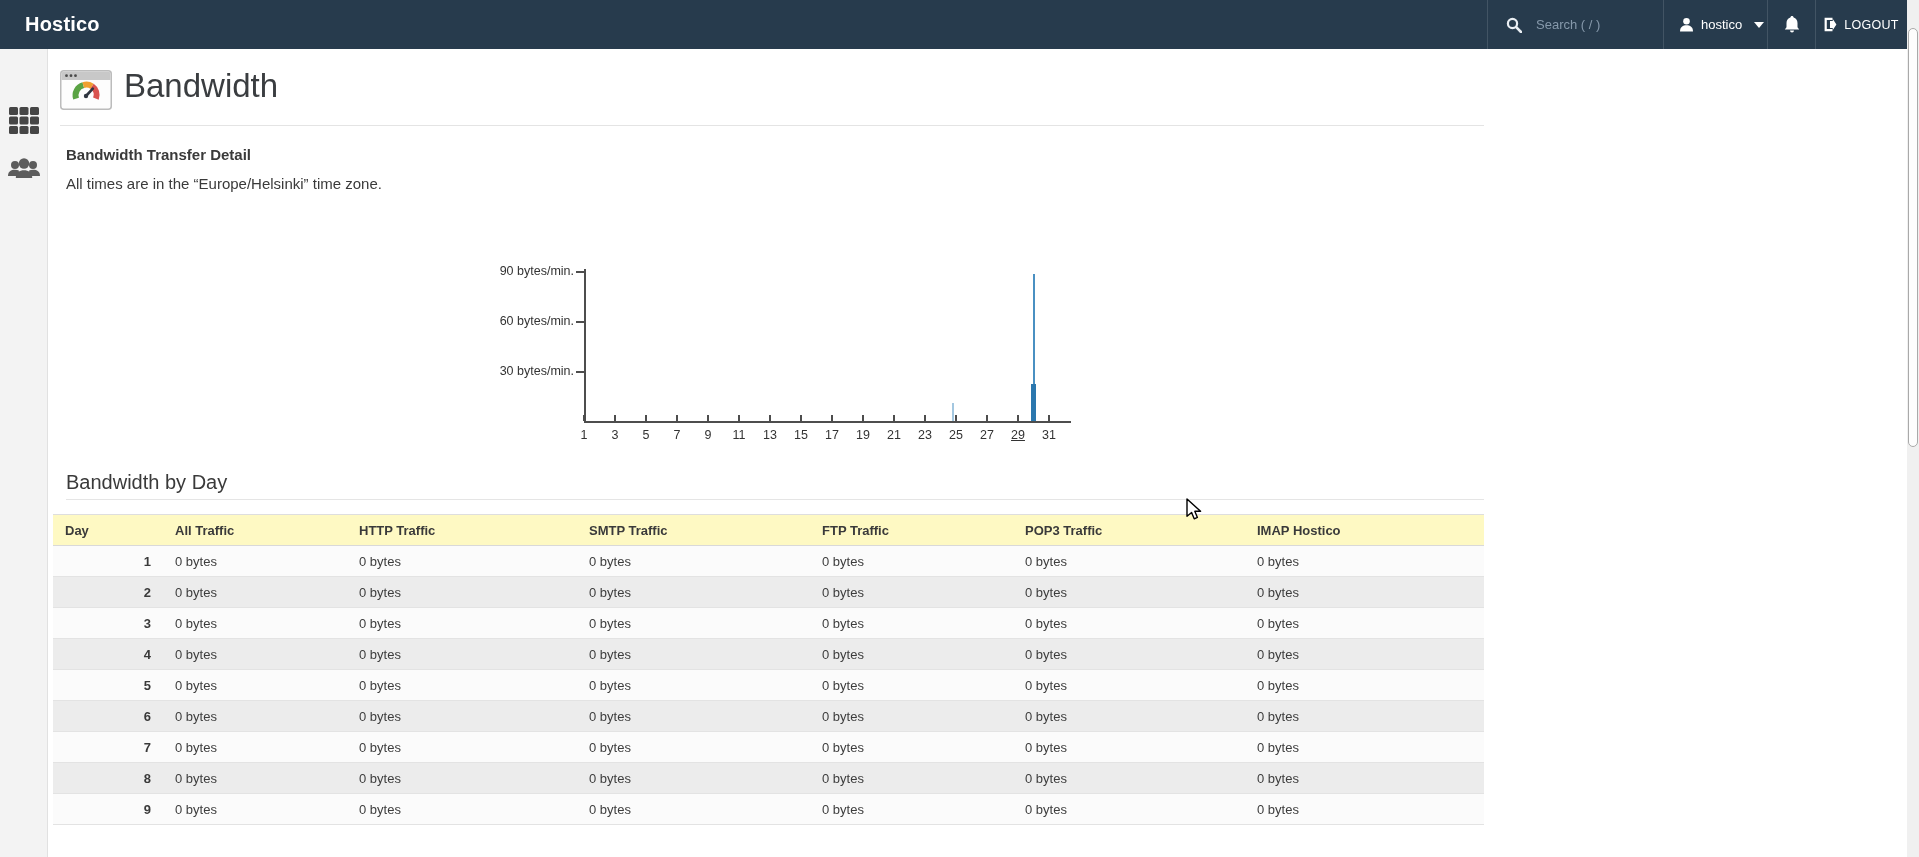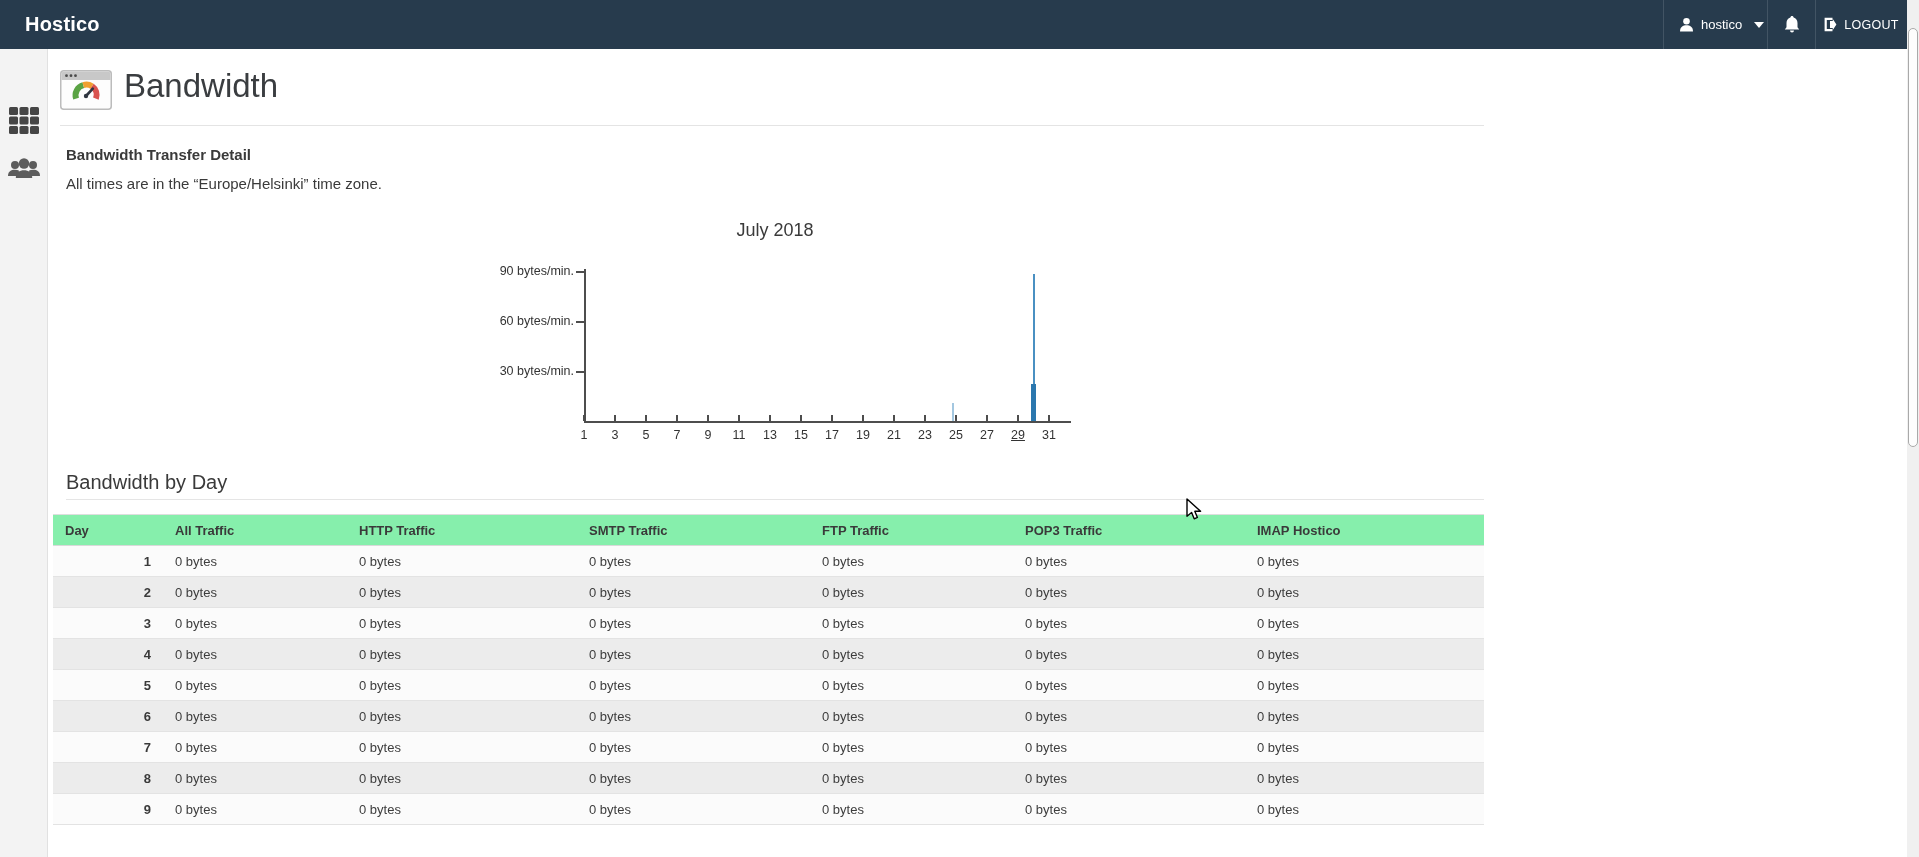--- a/index.html
+++ b/index.html
@@ -54,21 +54,21 @@
     justify-content:center; gap:50px; }
   .leg-item { display:flex; align-items:center; }
   .leg-swatch { width:15px; height:15px; border:1px solid #16242f; margin-right:5px; }
   .leg-label { font-size:13.5px; color:#333; }
 
   
   .table-heading { position:absolute; left:66px; top:471px; width:1418px; font-size:20px;
     font-weight:400; color:#3a3a3a; padding-bottom:5px; border-bottom:1px solid #e5e5e5; }
   table.bw { position:absolute; left:53px; top:514px; width:1431px; border-collapse:collapse;
     table-layout:fixed; }
-  table.bw th { height:31px; background:#86efac; border-top:1px solid #dedede;
+  table.bw th { height:31px; background:#fef9c3; border-top:1px solid #dedede;
     border-bottom:1px solid #d9d9d9; font-size:13px; font-weight:bold; color:#3a3a3a;
     text-align:left; padding:0 12px; }
   table.bw td { height:31px; border-bottom:1px solid #e3e3e3; font-size:13px; color:#3d3d3d;
     padding:0 12px; }
   table.bw tbody tr:nth-child(odd)  { background:#fbfbfb; }
   table.bw tbody tr:nth-child(even) { background:#ececec; }
   table.bw td.day { font-weight:bold; text-align:right; color:#3a3a3a; }
 
   
   .scroll-track { position:absolute; left:1907px; top:0; width:12px; height:857px; background:#f0f0f0; }
@@ -78,20 +78,27 @@
   .cursor { position:absolute; left:1186px; top:498px; pointer-events:none; }
 </style>
 </head>
 <body>
 
 <div class="screen">
 
   <header class="navbar">
     <div class="brand">Hostico</div>
 
+    <div class="nav-sec nav-search">
+      <svg width="16" height="16" viewBox="0 0 16 16">
+        <circle cx="6.5" cy="6.5" r="4.6" fill="none" stroke="#e9eef3" stroke-width="2.2"></circle>
+        <line x1="10.2" y1="10.2" x2="15" y2="15" stroke="#e9eef3" stroke-width="2.6" stroke-linecap="round"></line>
+      </svg>
+      <span class="ph">Search ( / )</span>
+    </div>
 
     <div class="nav-sec nav-user">
       <svg width="15" height="15" viewBox="0 0 15 15">
         <circle cx="7.5" cy="4.2" r="3.3" fill="#fff"></circle>
         <path d="M1 14.5 C1 9.8 4 8.2 7.5 8.2 C11 8.2 14 9.8 14 14.5 Z" fill="#fff"></path>
       </svg>
       <span class="uname">hostico</span>
       <span class="caret"></span>
     </div>
 
@@ -158,21 +165,20 @@
         <circle cx="26" cy="26" r="2.2" fill="#2f3640"></circle>
       </svg>
     </span>
     <h1 class="page-title">Bandwidth</h1>
     <div class="rule1"></div>
 
     <div class="section-heading">Bandwidth Transfer Detail</div>
     <div class="tz-note">All times are in the “Europe/Helsinki” time zone.</div>
 
     <div class="chart" id="chart">
-      <div class="chart-title">July 2018</div>
       <div class="yaxis-line"></div>
       <div class="xaxis-line"></div>
       <div id="yticks">
           <div class="ytick" style="top: 59px;"></div>
           <div class="ylab" style="top: 52px;">90 bytes/min.</div>
           <div class="ytick" style="top: 109px;"></div>
           <div class="ylab" style="top: 102px;">60 bytes/min.</div>
           <div class="ytick" style="top: 159px;"></div>
           <div class="ylab" style="top: 152px;">30 bytes/min.</div>
         </div>

